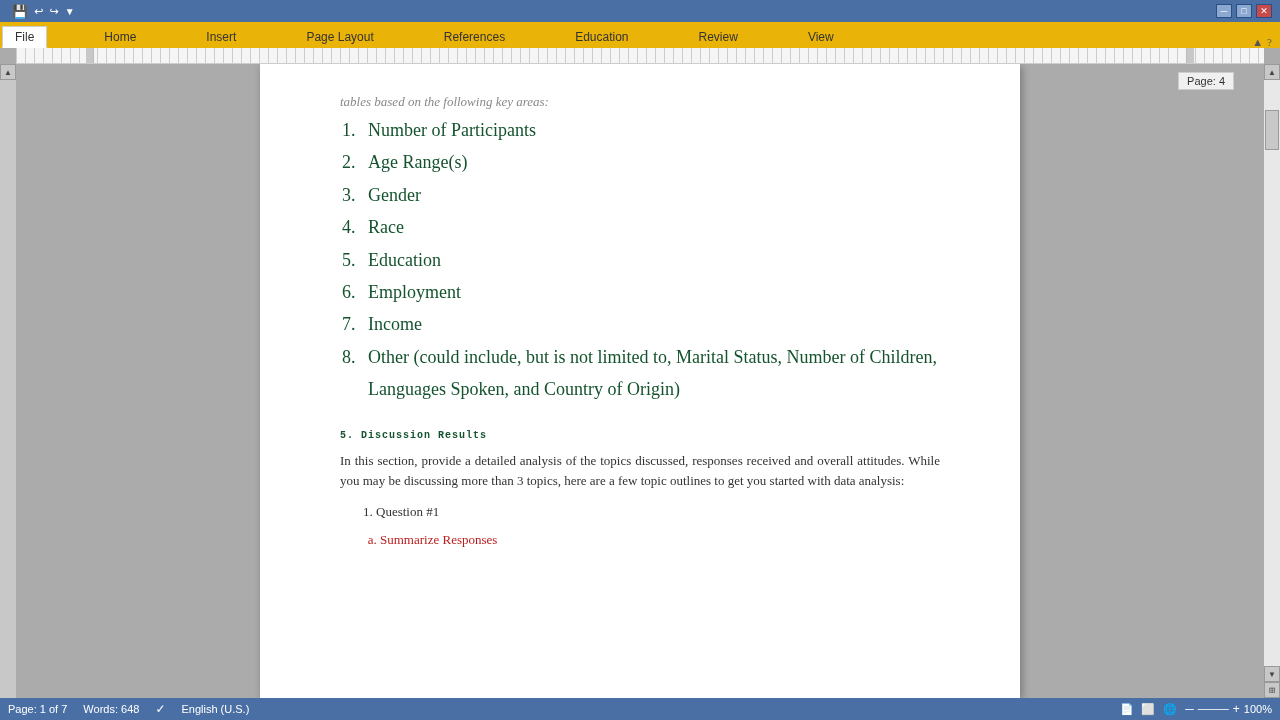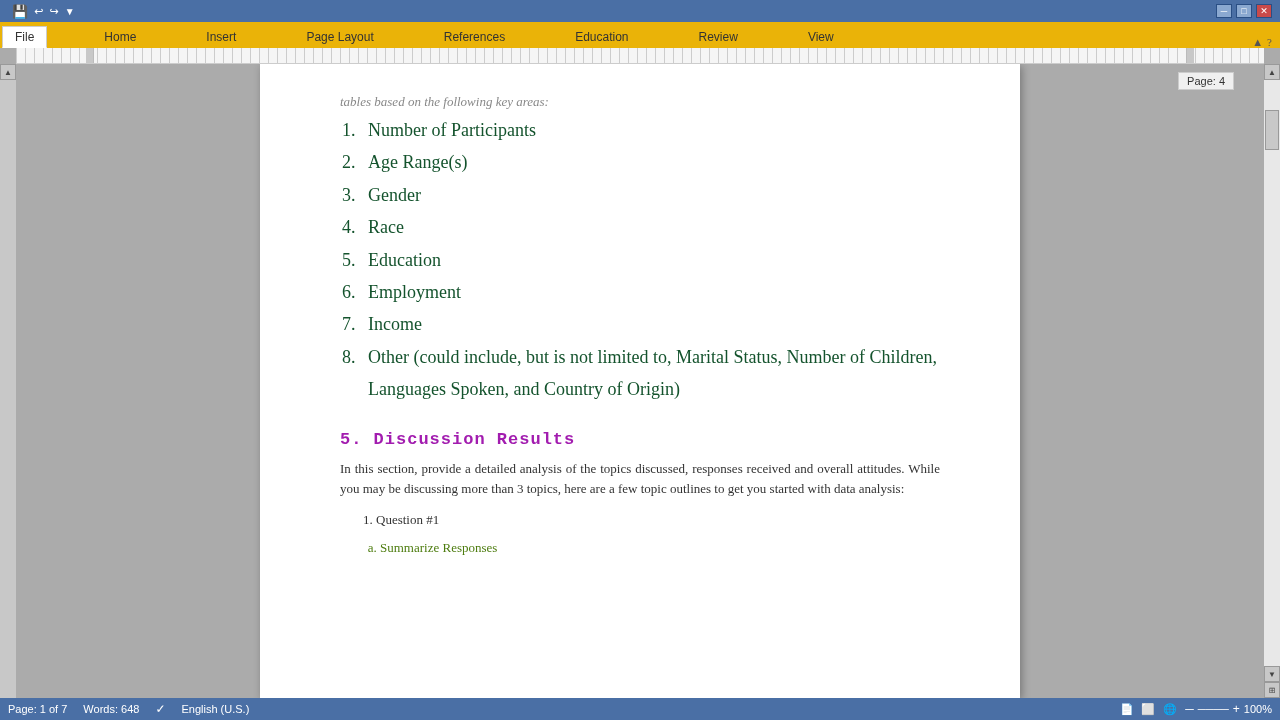--- a/index.html
+++ b/index.html
@@ -196,22 +196,22 @@
       padding-left: 20px;
       font-family: 'Times New Roman', Times, serif;
       font-size: 18px;
       color: #14532d;
       line-height: 1.8;
     }
     .numbered-list li { padding-left: 8px; }
 
     .section-heading {
       font-family: 'Courier New', Courier, monospace;
-      font-size: 17px;
-      color: #a21caf;
+      font-size: 10px;
+      color: #14532d;
       font-weight: bold;
       letter-spacing: 1px;
       margin: 24px 0 10px 0;
     }
 
     .section-paragraph {
       font-family: 'Times New Roman', Times, serif;
       font-size: 13px;
       color: #333;
       line-height: 1.6;
@@ -244,21 +244,21 @@
       color: #333;
       line-height: 1.8;
     }
 
     .sub-sub-list {
       margin: 4px 0 0 24px;
       padding-left: 16px;
       list-style-type: lower-alpha;
       font-family: 'Times New Roman', Times, serif;
       font-size: 13px;
-      color: #4d7c0f;
+      color: #b91c1c;
       line-height: 1.8;
     }
 
     .top-faded {
       color: #888;
       font-style: italic;
       font-size: 13px;
       margin-bottom: 4px;
     }
   </style>

